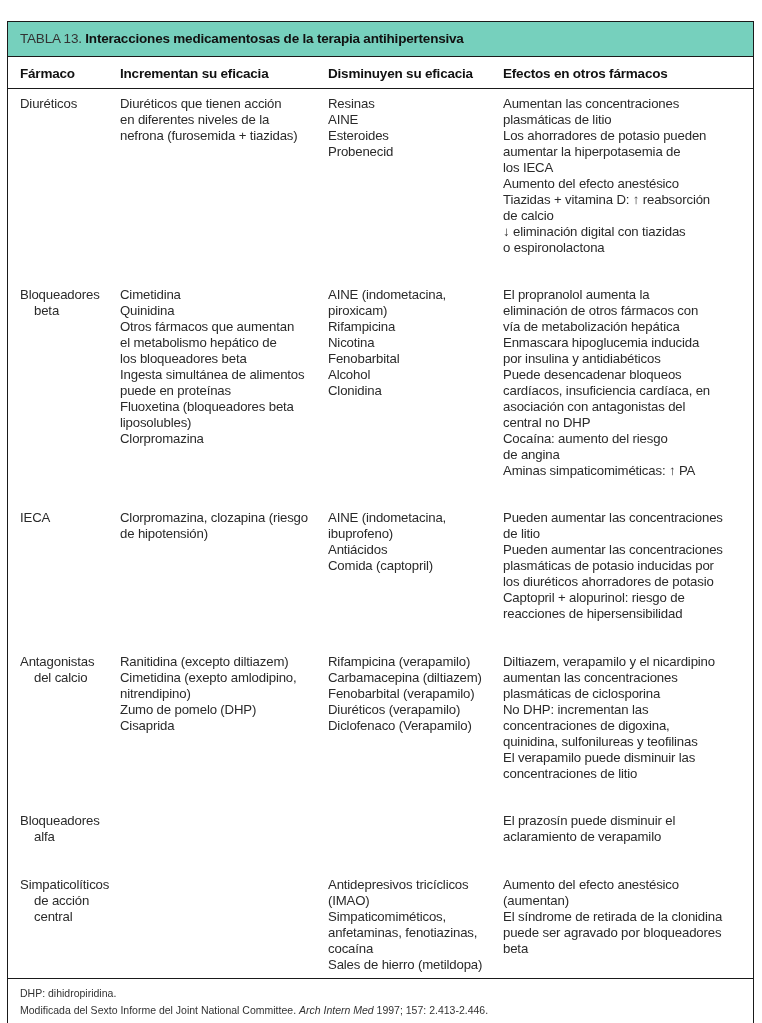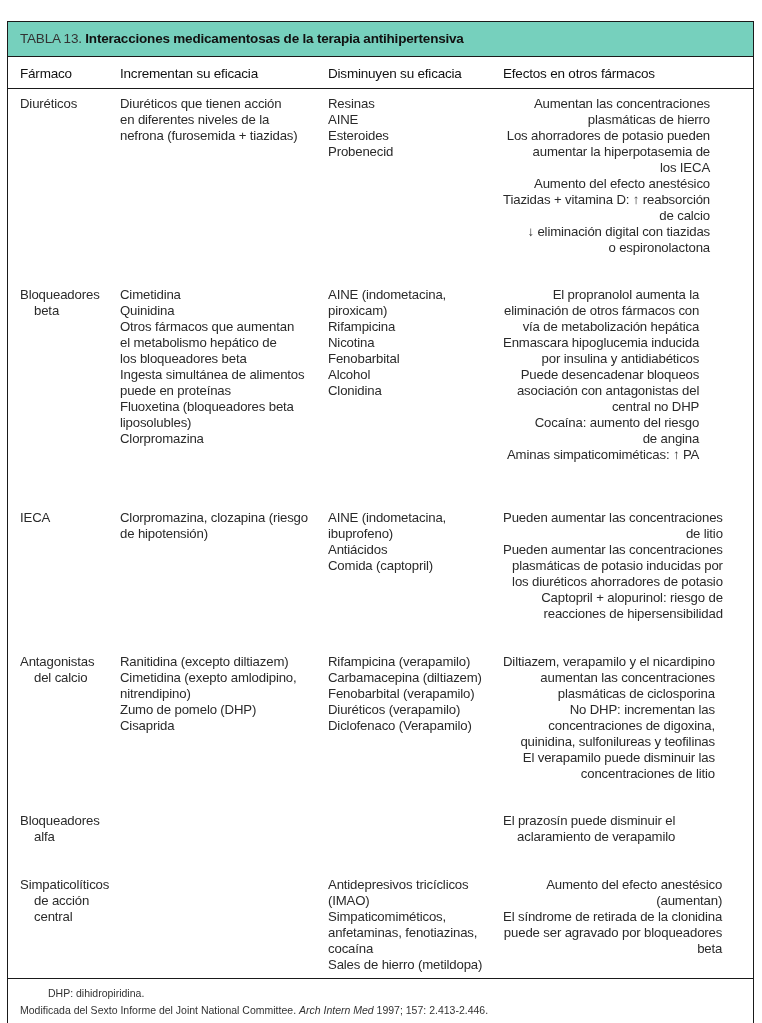--- a/index.html
+++ b/index.html
@@ -7,28 +7,28 @@
          font-family: "Liberation Sans", "DejaVu Sans", sans-serif; color: #222; }
   .frame { position: absolute; left: 7px; top: 21px; width: 747px; height: 1012px;
            border: 1.5px solid #1a1a1a; box-sizing: border-box; }
   .titlebar { position: absolute; left: 0; top: 0; right: 0; height: 35px;
               background: #76d0bd; border-bottom: 1.5px solid #1a1a1a; box-sizing: border-box; }
   .titlebar .t { position: absolute; left: 12px; top: 9px; font-size: 13.5px; letter-spacing: -0.2px; }
   .titlebar .prefix { font-weight: normal; color: #333; }
   .titlebar .main { font-weight: bold; color: #111; }
   .headrow { position: absolute; left: 0; right: 0; top: 35px; height: 32px;
              border-bottom: 1.5px solid #1a1a1a; box-sizing: border-box; }
-  .hcell { position: absolute; top: 9px; font-size: 13.5px; font-weight: normal; color: #111; letter-spacing: -0.2px; }
+  .hcell { position: absolute; top: 9px; font-size: 13.5px; font-weight: bold; color: #111; letter-spacing: -0.2px; }
   .row { position: absolute; left: 0; right: 0; }
   .cell { position: absolute; top: 0; font-size: 13.2px; line-height: 16px; color: #2a2a2a; letter-spacing: -0.15px; }
   .cell .line { display: block; white-space: nowrap; }
   .c0 { left: 12px; }
   .c1 { left: 112px; }
   .c2 { left: 320px; }
-  .c3 { left: 495px; text-align: right; }
+  .c3 { left: 495px; }
   .indent { padding-left: 14px; }
   .footer { position: absolute; left: 0; right: 0; top: 956px; bottom: 0;
             border-top: 1.5px solid #1a1a1a; box-sizing: border-box; }
   .footer .fl { position: absolute; left: 12px; font-size: 10.5px; color: #333; white-space: nowrap; }
   .footer em { font-style: italic; }
 </style>
 </head>
 <body>
 
 <div class="frame">
@@ -57,21 +57,21 @@
           <span class="line">nefrona (furosemida + tiazidas)</span>
         </div>
         <div class="cell c2">
           <span class="line">Resinas</span>
           <span class="line">AINE</span>
           <span class="line">Esteroides</span>
           <span class="line">Probenecid</span>
         </div>
         <div class="cell c3">
           <span class="line">Aumentan las concentraciones</span>
-          <span class="line">plasmáticas de hierro</span>
+          <span class="line">plasmáticas de litio</span>
           <span class="line">Los ahorradores de potasio pueden</span>
           <span class="line">aumentar la hiperpotasemia de</span>
           <span class="line">los IECA</span>
           <span class="line">Aumento del efecto anestésico</span>
           <span class="line">Tiazidas + vitamina D: ↑ reabsorción</span>
           <span class="line">de calcio</span>
           <span class="line">↓ eliminación digital con tiazidas</span>
           <span class="line">o espironolactona</span>
         </div>
       </div>
@@ -101,20 +101,21 @@
           <span class="line">Alcohol</span>
           <span class="line">Clonidina</span>
         </div>
         <div class="cell c3">
           <span class="line">El propranolol aumenta la</span>
           <span class="line">eliminación de otros fármacos con</span>
           <span class="line">vía de metabolización hepática</span>
           <span class="line">Enmascara hipoglucemia inducida</span>
           <span class="line">por insulina y antidiabéticos</span>
           <span class="line">Puede desencadenar bloqueos</span>
+          <span class="line">cardíacos, insuficiencia cardíaca, en</span>
           <span class="line">asociación con antagonistas del</span>
           <span class="line">central no DHP</span>
           <span class="line">Cocaína: aumento del riesgo</span>
           <span class="line">de angina</span>
           <span class="line">Aminas simpaticomiméticas: ↑ PA</span>
         </div>
       </div>
       <div class="row" style="top: 488px;">
         <div class="cell c0">
           <span class="line">IECA</span>
@@ -200,18 +201,18 @@
           <span class="line">Aumento del efecto anestésico</span>
           <span class="line">(aumentan)</span>
           <span class="line">El síndrome de retirada de la clonidina</span>
           <span class="line">puede ser agravado por bloqueadores</span>
           <span class="line">beta</span>
         </div>
       </div>
     </div>
 
   <div class="footer">
-    <div class="fl" style="top:8px;margin-left:28px;">DHP: dihidropiridina.</div>
+    <div class="fl" style="top:8px;">DHP: dihidropiridina.</div>
     <div class="fl" style="top:25px;">
       <span>Modificada del Sexto Informe del Joint National Committee. </span><em>Arch Intern Med</em><span> 1997; 157: 2.413-2.446.</span>
     </div>
   </div>
 </div>
 
 </body></html>

